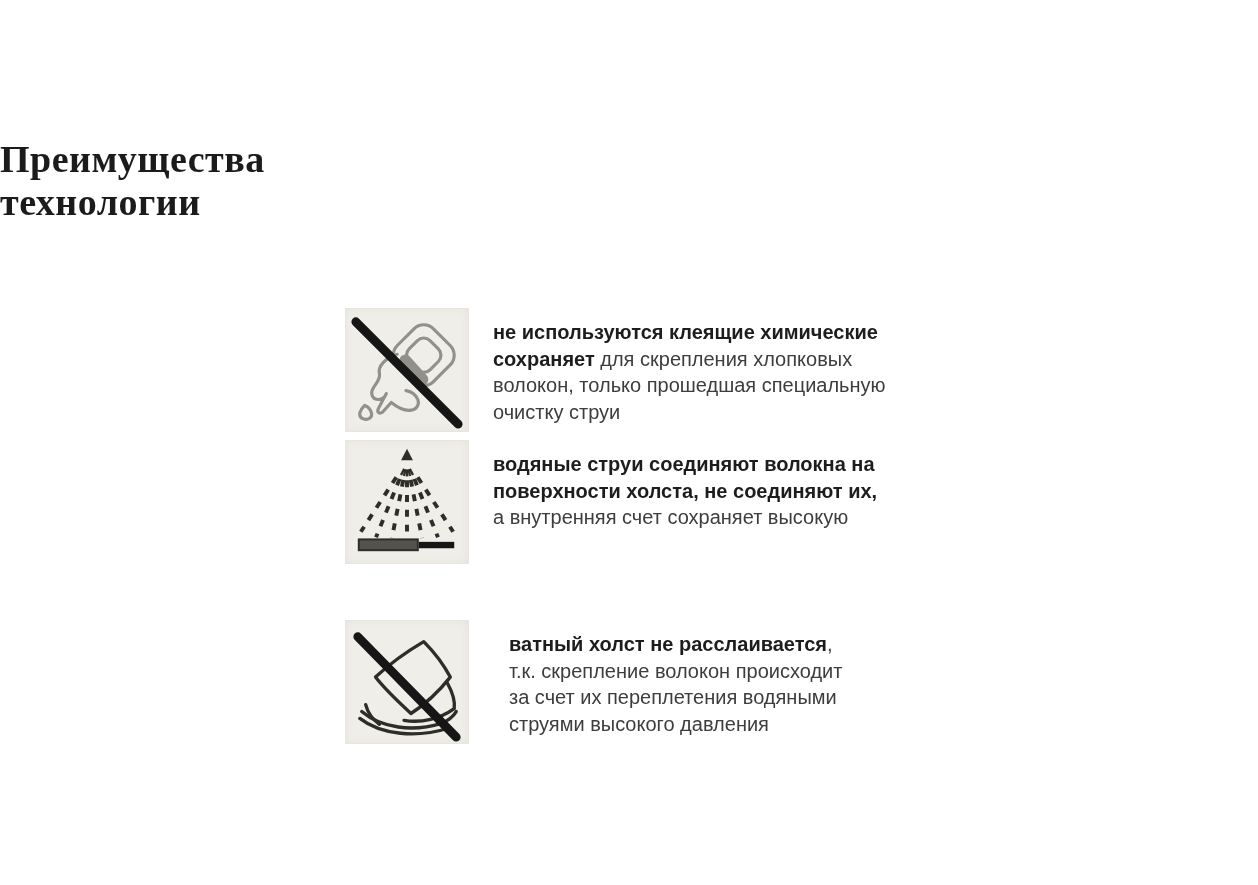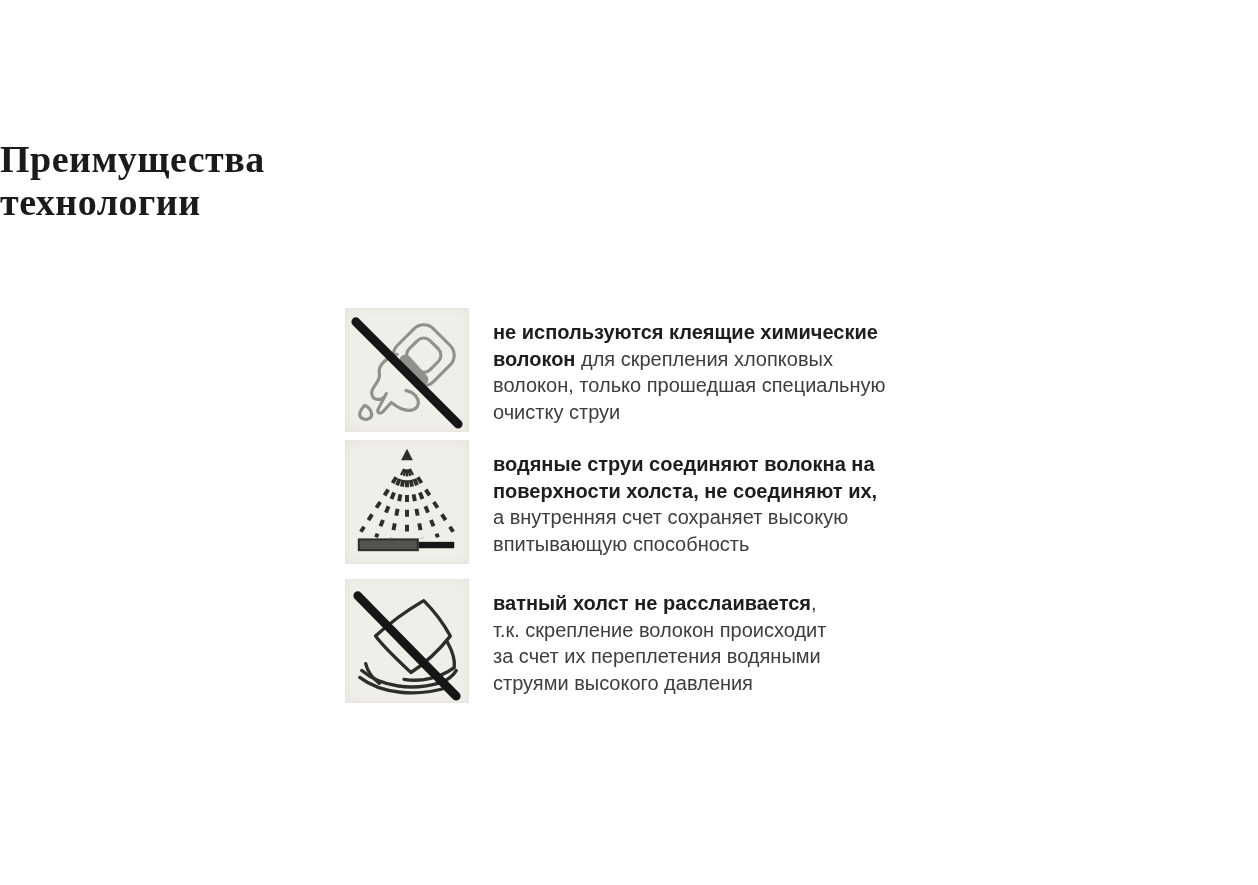--- a/index.html
+++ b/index.html
@@ -67,21 +67,21 @@
         <g class="sg" fill="none" stroke-width="3.2" stroke-linecap="round" stroke-linejoin="round">
           <rect x="53" y="21" width="52" height="52" rx="14" transform="rotate(45 79 47)"></rect>
           <rect x="64" y="32" width="30" height="30" rx="9" transform="rotate(45 79 47)"></rect>
           <path d="M52,46 C40,50 32,58 34,66 C35,71 31,75 28,80 C24,86 27,92 33,92 C37,92 40,89 41,86 L33,101 C31,105 34,107 37,105 L46,95 C51,99 58,103 64,103 C71,103 75,98 73,92 C71,87 66,84 61,83"></path>
           <path d="M19,98 C14,103 12,108 16,111 C21,114 27,111 26,106 C25,102 22,99 19,98 Z"></path>
         </g>
         <rect class="fg" x="50" y="56" width="38" height="12" rx="6" transform="rotate(48 69 62)"></rect>
         <line class="strike" x1="10" y1="13" x2="114" y2="117"></line>
       </svg>
     </div>
-    <p class="txt"><span class="b">не используются клеящие химические</span><br><span class="b">волокон</span><span class="r"> для скрепления хлопковых</span><br><span class="r">волокон, только прошедшая специальную</span><br><span class="r">очистку струи</span></p>
+    <p class="txt"><span class="b">не используются клеящие химические</span><br><span class="b">сохраняет</span><span class="r"> для скрепления хлопковых</span><br><span class="r">волокон, только прошедшая специальную</span><br><span class="r">очистку струи</span></p>
   </div>
 
   <div class="row" style="top:440px;">
     <div class="tile">
       <svg viewBox="0 0 124 124" aria-hidden="true">
         <path class="fd" d="M62,8 L56,19.5 L68,19.5 Z"></path>
         <g class="sd" stroke-width="2.4" fill="none">
           <line x1="59.2" y1="28.3" x2="55.9" y2="34.5"></line>
           <line x1="60.5" y1="28.8" x2="58.9" y2="35.6"></line>
           <line x1="62" y1="29" x2="62" y2="36"></line>
@@ -94,24 +94,24 @@
           <line x1="58.2" y1="39.6" x2="46.7" y2="98.6"></line>
           <line x1="62" y1="40" x2="62" y2="98"></line>
           <line x1="65.8" y1="39.6" x2="77.3" y2="98.6"></line>
           <line x1="69.5" y1="38.5" x2="93.5" y2="97.9"></line>
           <line x1="72.9" y1="36.8" x2="108.9" y2="92.2"></line>
         </g>
         <rect class="fbar sd" x="13" y="100" width="60" height="11" stroke-width="2"></rect>
         <rect class="fblk" x="74" y="102.5" width="36" height="6.5"></rect>
       </svg>
     </div>
-    <p class="txt"><span class="b">водяные струи соединяют волокна на</span><br><span class="b">поверхности холста, не соединяют их,</span><br><span class="r">а внутренняя счет сохраняет высокую</span><br><span class="r">впитывающую способность</span></p>
+    <p class="txt"><span class="b">водяные струи соединяют волокна на</span><br><span class="b">поверхности холста, не соединяют их,</span><br><span class="r">а внутренняя счет сохраняет высокую</span><br></p>
   </div>
 
-  <div class="row" style="top:579px;">
+  <div class="row" style="top:620px;gap:16px;">
     <div class="tile">
       <svg viewBox="0 0 124 124" aria-hidden="true">
         <g class="sd" fill="none" stroke-width="3.4" stroke-linecap="round" stroke-linejoin="round">
           <path d="M103,63 C108,72 111,81 110,89 C96,99 77,104 59,101"></path>
           <path d="M79,21 C89,31 99,44 106,57 C94,72 80,85 66,94 C54,83 40,70 30,57 C44,44 62,31 79,21 Z"></path>
           <path d="M20,85 C22,93 27,100 34,105"></path>
           <path d="M16,92 C36,109 68,113 97,104 C104,101 109,97 112,92"></path>
           <path d="M14,99 C36,116 72,119 104,109"></path>
         </g>
         <line class="strike" x1="12" y1="16" x2="112" y2="118"></line>

